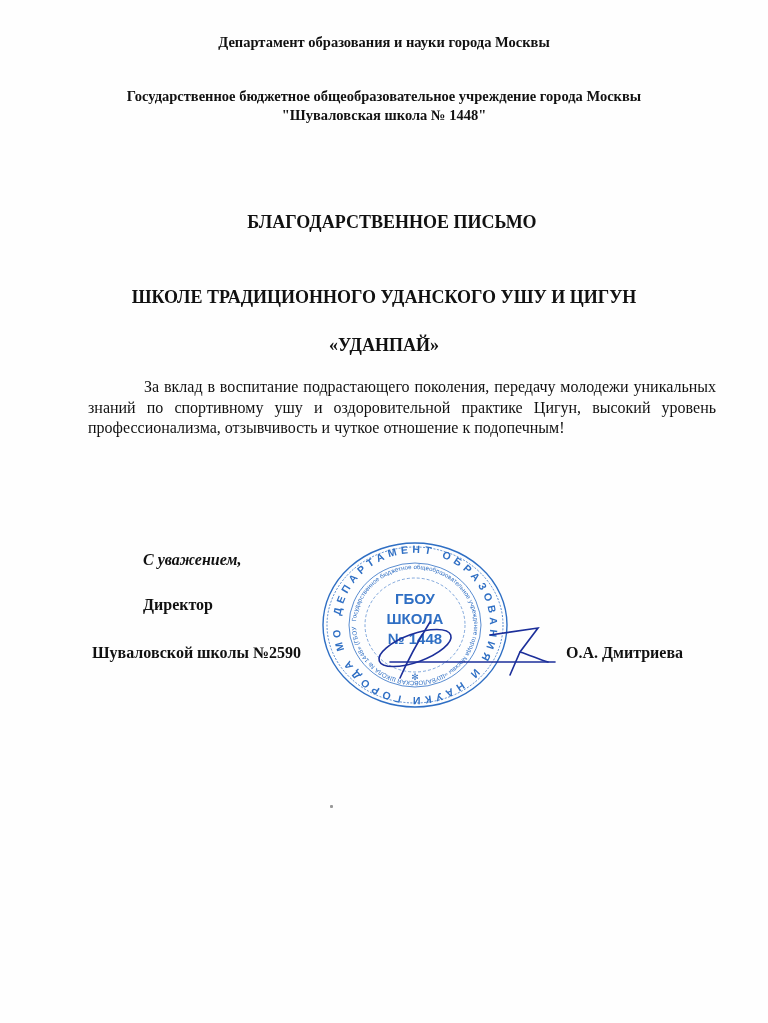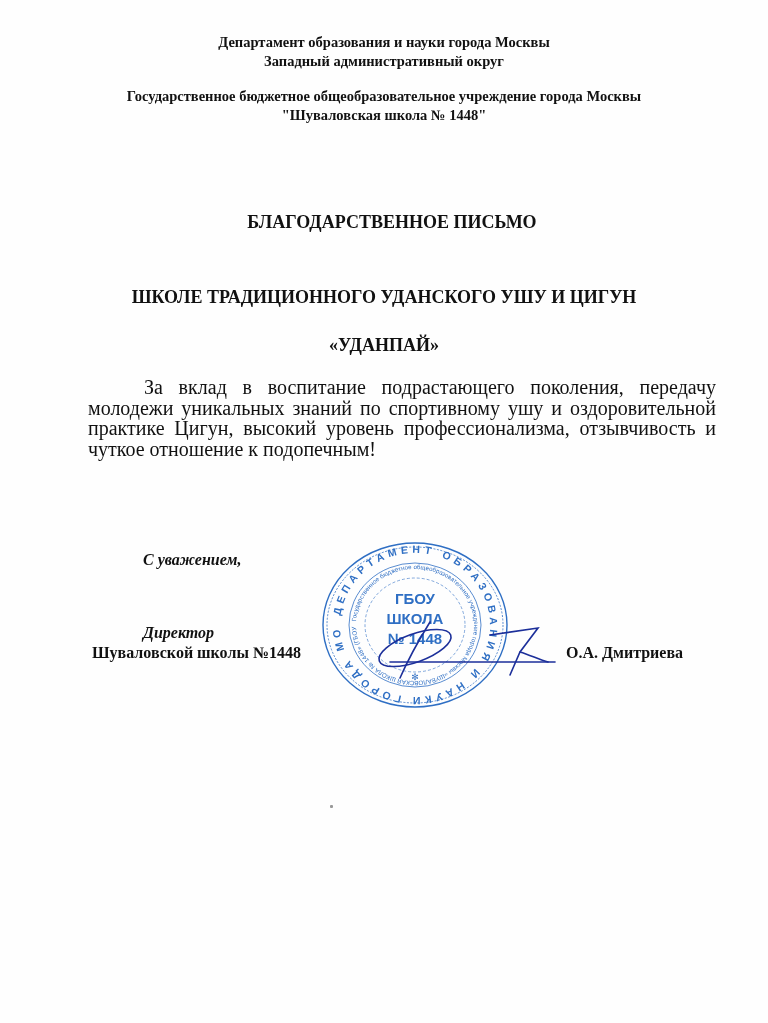--- a/index.html
+++ b/index.html
@@ -4,50 +4,49 @@
 <style>
   html, body { margin:0; padding:0; }
   body {
     width:768px; height:1023px; background:#fefefe; position:relative; overflow:hidden;
     font-family:"Liberation Serif", "DejaVu Serif", serif; color:#111;
   }
   .abs { position:absolute; }
   .center { left:0; width:768px; text-align:center; }
   .hdr { font-weight:bold; font-size:14.5px; line-height:19px; }
   .title { font-weight:bold; font-size:18px; }
-  .body-text { left:88px; width:628px; font-size:20px; line-height:20.5px; text-align:justify; }
+  .body-text { left:88px; width:628px; font-size:16px; line-height:20.5px; text-align:justify; }
   .para { text-indent:56px; margin:0; }
   .sig { font-weight:bold; font-size:16px; }
   .stamp-wrap { left:318px; top:540px; width:194px; height:170px; }
   .dot { left:330px; top:805px; width:3px; height:3px; background:#999; border-radius:1px; }
 </style>
 </head>
 <body>
 
 <div class="abs center hdr" style="top:33px;">
   <div>Департамент образования и науки города Москвы</div>
-  <div>Западный административный округ</div>
 </div>
 
 <div class="abs center hdr" style="top:87px;">
   <div>Государственное бюджетное общеобразовательное учреждение города Москвы</div>
   <div>"Шуваловская школа № 1448"</div>
 </div>
 
 <div class="abs center title" style="top:212px;padding-left:8px;">БЛАГОДАРСТВЕННОЕ ПИСЬМО</div>
 <div class="abs center title" style="top:287px;">ШКОЛЕ ТРАДИЦИОННОГО УДАНСКОГО УШУ И ЦИГУН</div>
 <div class="abs center title" style="top:335px;">«УДАНПАЙ»</div>
 
 <div class="abs body-text" style="top:377px;">
   <p class="para">За вклад в воспитание подрастающего поколения, передачу молодежи уникальных знаний  по спортивному ушу и оздоровительной практике Цигун, высокий уровень профессионализма, отзывчивость и чуткое отношение к подопечным!</p>
 </div>
 
 <div class="abs sig" style="left:143px; top:551px; font-style:italic;">С уважением,</div>
-<div class="abs sig" style="left:143px; top:624px;font-style:italic;">Директор</div>
-<div class="abs sig" style="left:92px; top:644px;">Шуваловской школы №1448</div>
+<div class="abs sig" style="left:143px; top:596px;">Директор</div>
+<div class="abs sig" style="left:92px; top:644px;">Шуваловской школы №2590</div>
 <div class="abs sig" style="left:566px; top:644px;">О.А. Дмитриева</div>
 
 <div class="abs stamp-wrap">
   <svg width="194" height="170" viewBox="0 0 194 170">
     <defs>
       <path id="outerArc" d="M 22,85 a 75,72 0 1,1 150,0 a 75,72 0 1,1 -150,0"></path>
       <path id="innerArc" d="M 38,85 a 59,56 0 1,1 118,0 a 59,56 0 1,1 -118,0"></path>
     </defs>
     <g fill="none" stroke="#2f6fc4">
       <ellipse cx="97" cy="85" rx="92" ry="82" stroke-width="1.4"></ellipse>

